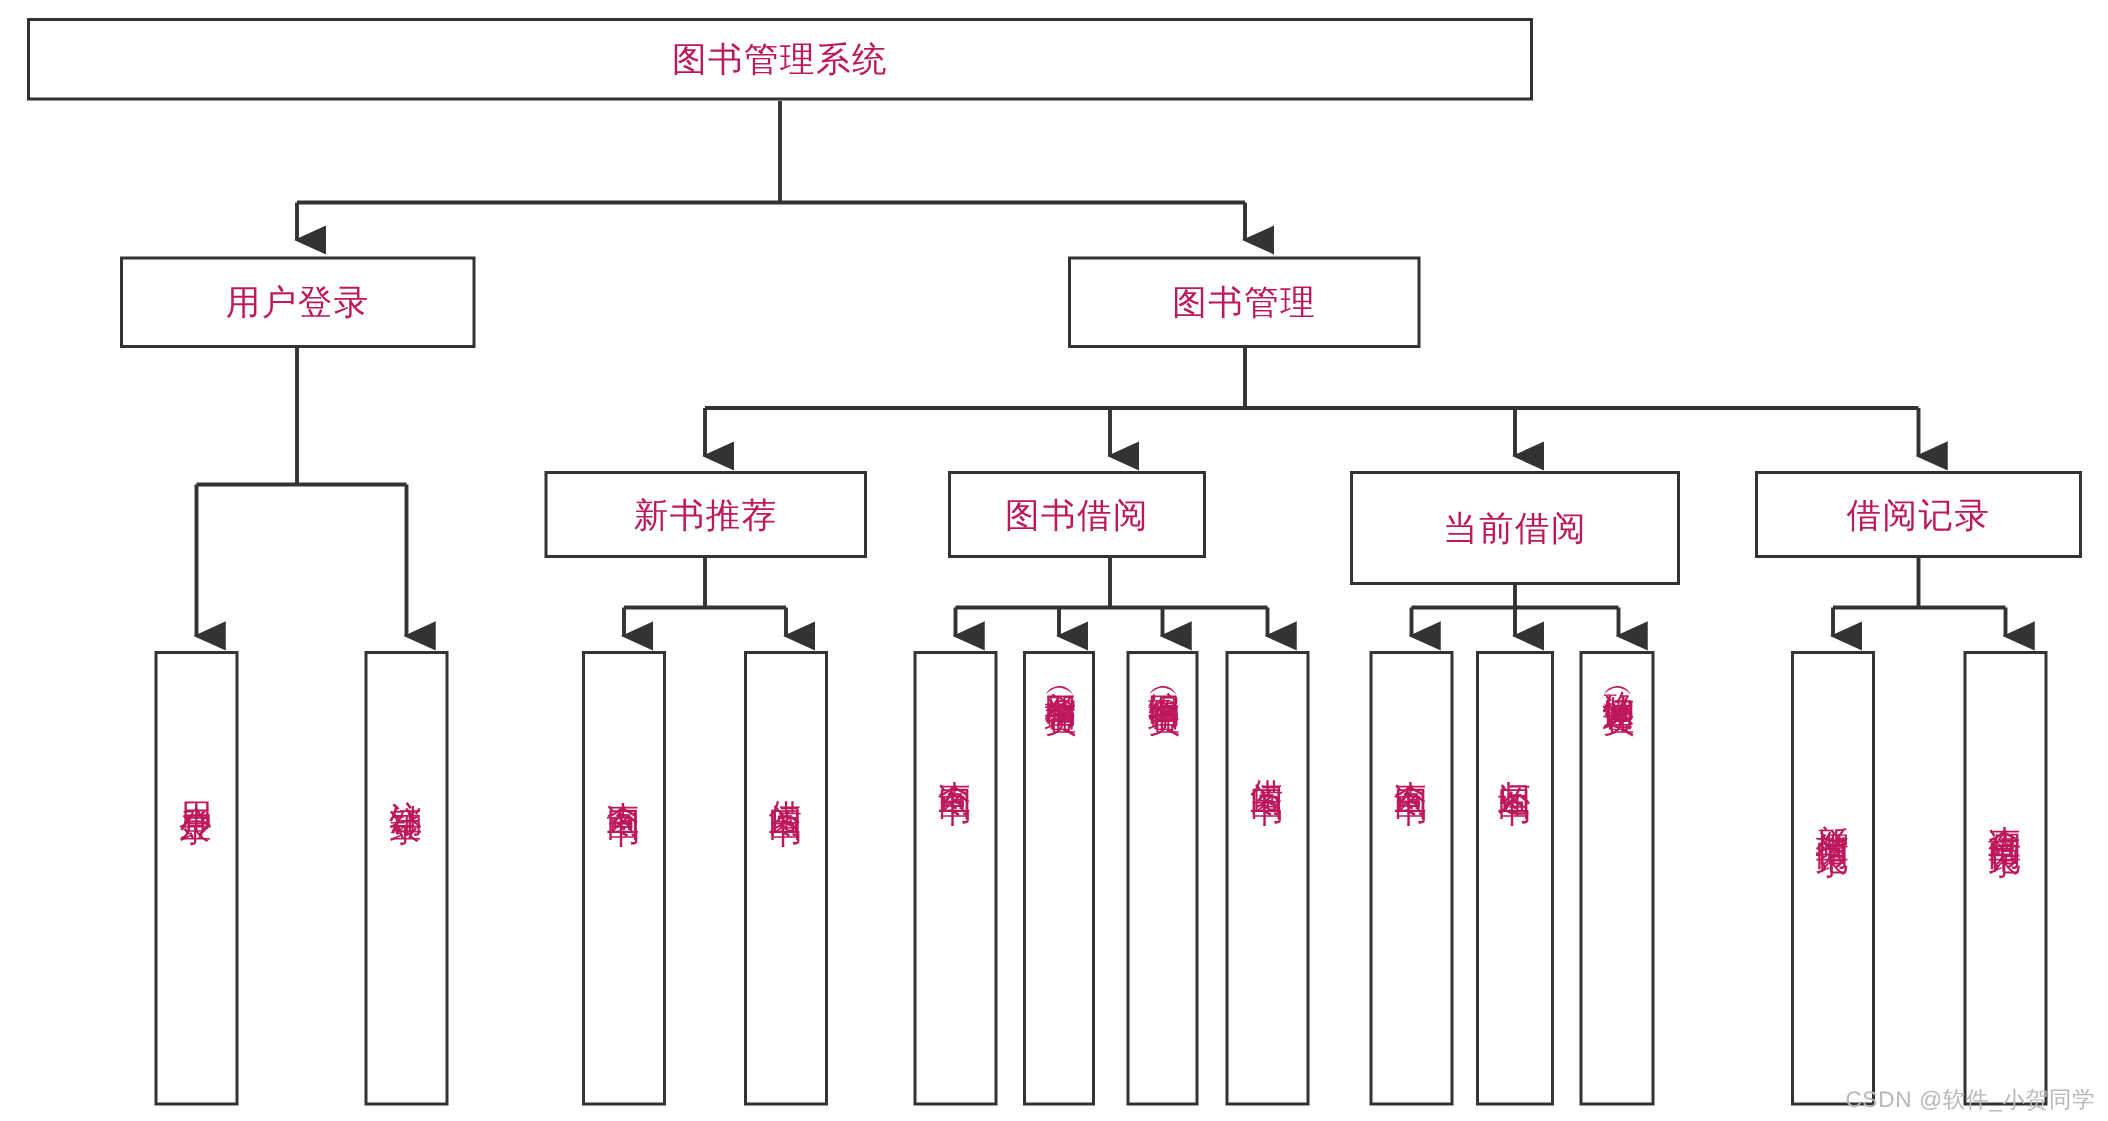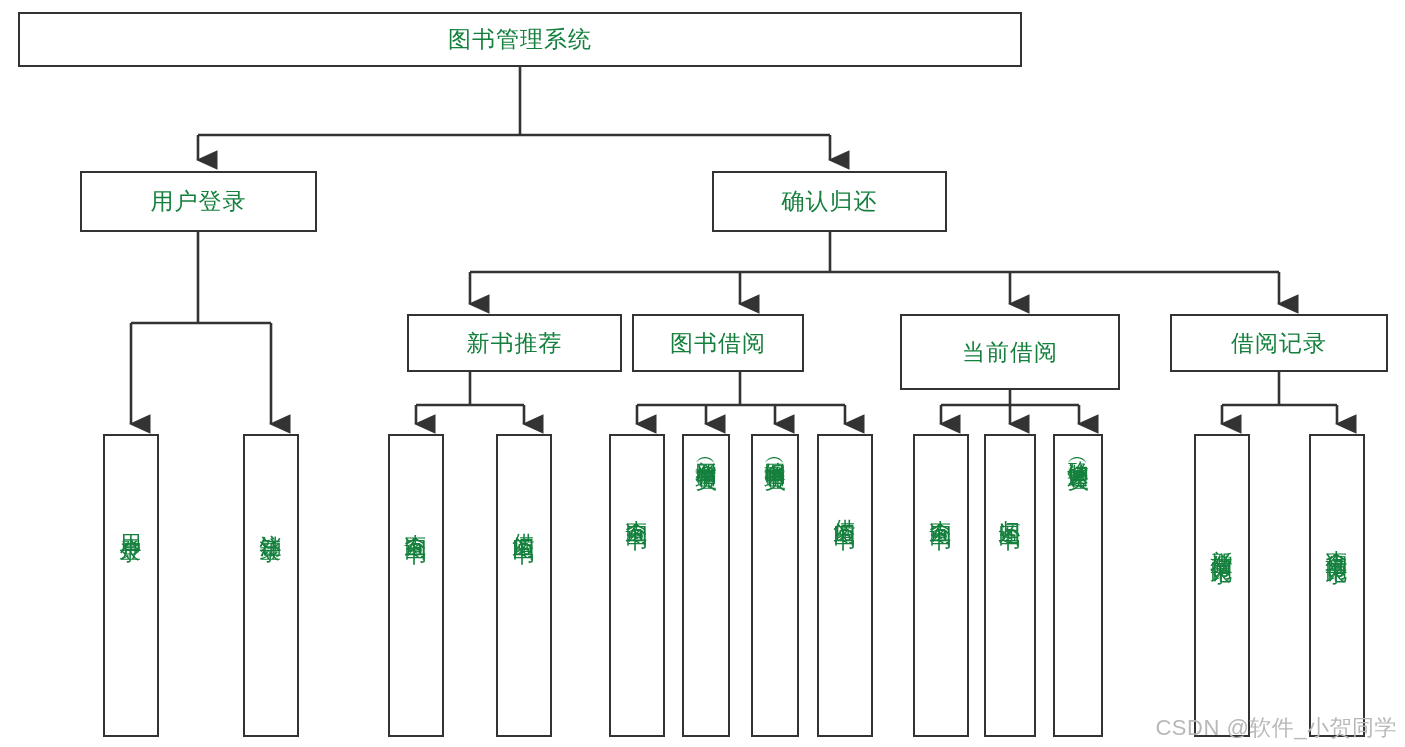--- a/index.html
+++ b/index.html
@@ -24,21 +24,21 @@
     position:absolute;
     box-sizing:border-box;
     background:#ffffff;
     border:2.5px solid #333333;
     display:flex;
     align-items:center;
     justify-content:center;
     z-index:2;
   }
   .node .label{
-    color:#15803d;
+    color:#be185d;
     font-size:23px;
     line-height:1.15;
     letter-spacing:1px;
     white-space:nowrap;
   }
   .node.leaf{
     align-items:flex-start;
     justify-content:center;
     padding-top:8px;
   }
@@ -61,21 +61,21 @@
   .node.leaf.mid2 .label{
     margin-top:58px;
   }
   .node.leaf.low .label{
     margin-top:88px;
   }
   #watermark{
     position:absolute;
     right:8px;bottom:4px;
     color:#b8b8b8;
-    font-size:22px;
+    font-size:15px;
     letter-spacing:0.5px;
     z-index:5;
     white-space:nowrap;
   }
 </style>
 </head>
 <body>
 
 <div id="diagram">
 
@@ -133,24 +133,24 @@
   </svg>
 
   <div class="node" style="left:18px;top:12px;width:1004px;height:55px;">
     <span class="label">图书管理系统</span>
   </div>
 
   <div class="node" style="left:80px;top:171px;width:237px;height:61px;">
     <span class="label">用户登录</span>
   </div>
   <div class="node" style="left:712px;top:171px;width:235px;height:61px;">
-    <span class="label">确认归还</span>
-  </div>
-
-  <div class="node" style="left:363px;top:314px;width:215px;height:58px;margin-left:44px;">
+    <span class="label">图书管理</span>
+  </div>
+
+  <div class="node" style="left:363px;top:314px;width:215px;height:58px;">
     <span class="label">新书推荐</span>
   </div>
   <div class="node" style="left:632px;top:314px;width:172px;height:58px;">
     <span class="label">图书借阅</span>
   </div>
   <div class="node" style="left:900px;top:314px;width:220px;height:76px;">
     <span class="label">当前借阅</span>
   </div>
   <div class="node" style="left:1170px;top:314px;width:218px;height:58px;">
     <span class="label">借阅记录</span>

